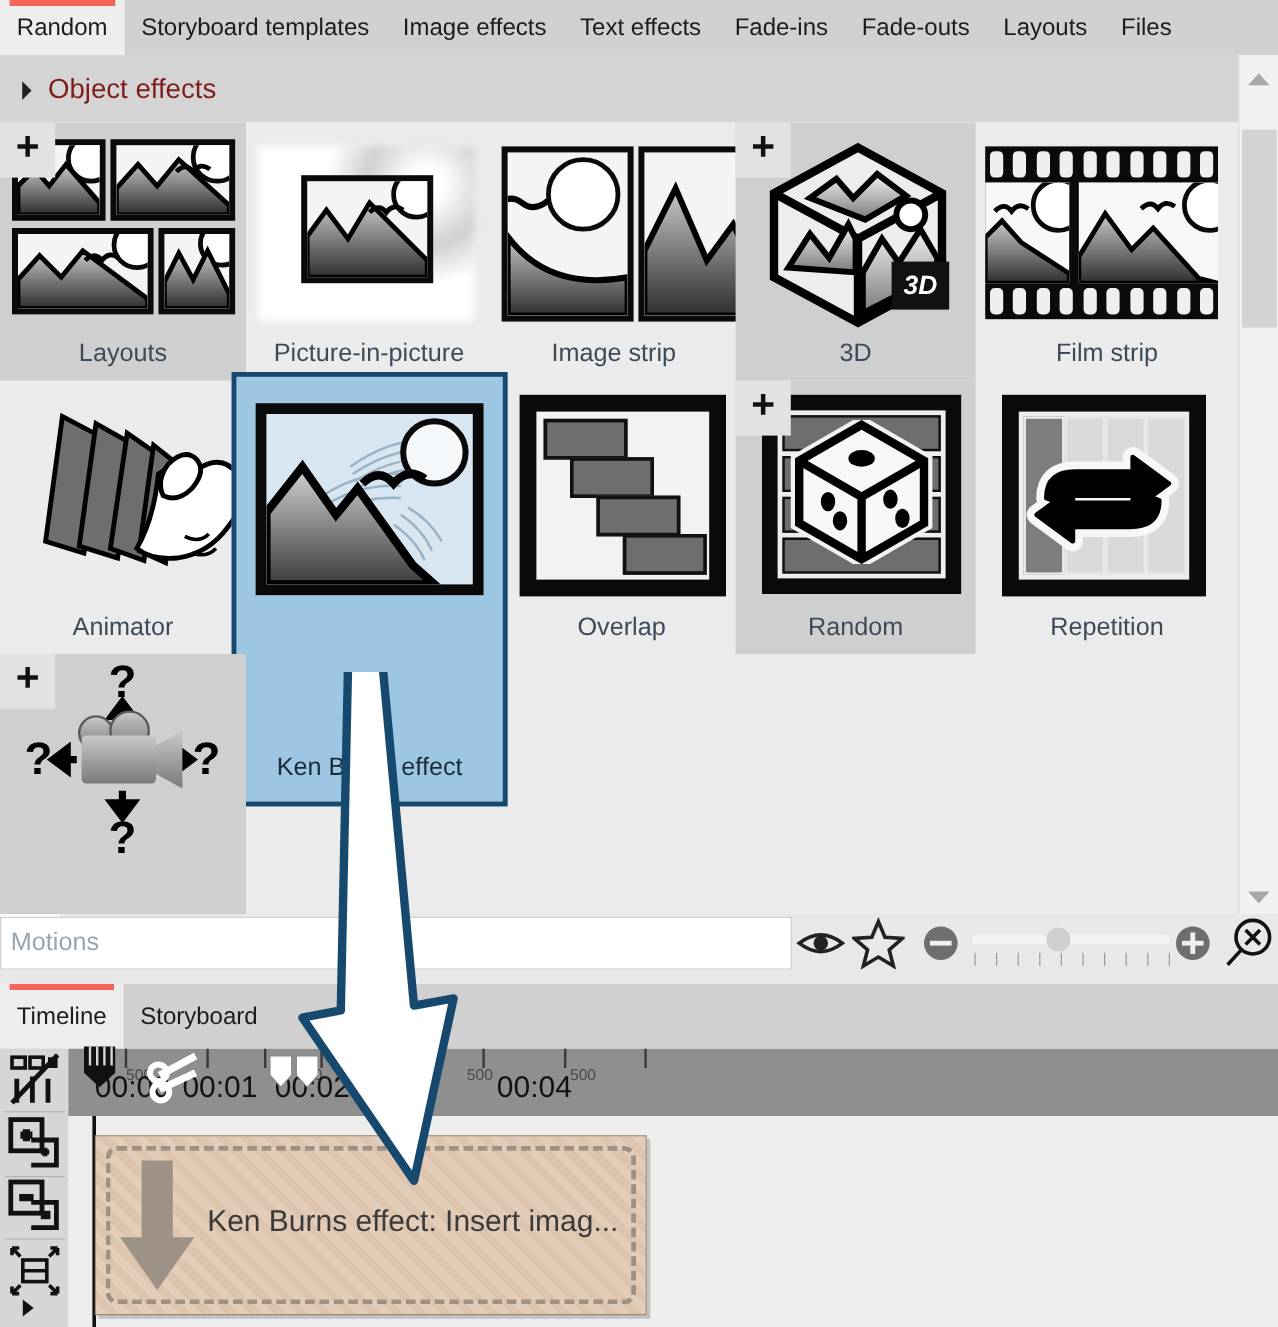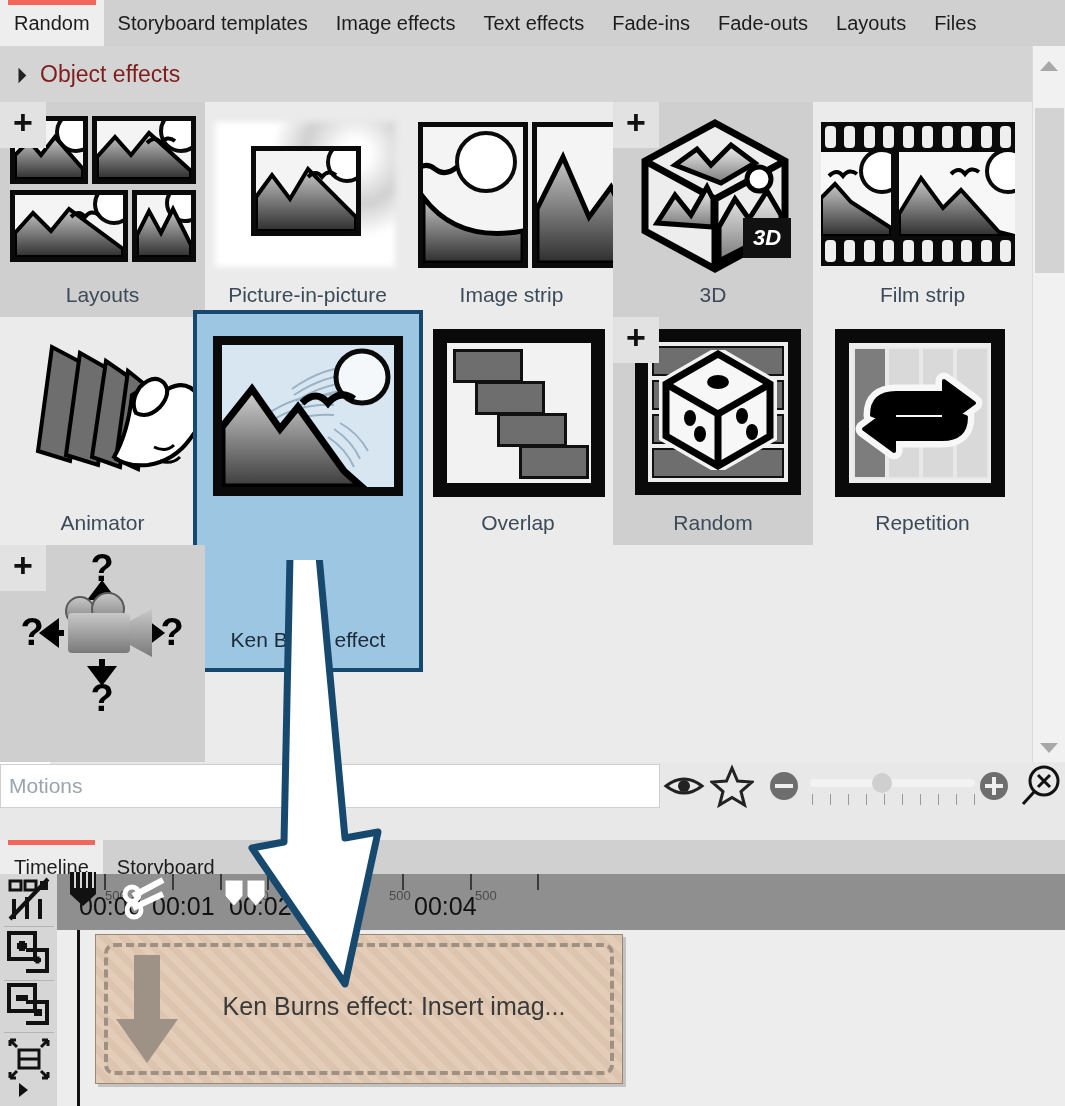--- a/index.html
+++ b/index.html
@@ -69,40 +69,40 @@
   #searchbox .ph-txt{
     position:absolute;left:8px;top:0;height:42px;line-height:42px;font-size:21px;color:#9aa4ad;
   }
   .tbtn{position:absolute;top:2px;height:44px;width:44px;}
   #clearbtn{left:612px;width:50px;height:44px;background:#fff;}
   .zslider{position:absolute;left:810px;top:17px;width:165px;height:8px;background:#f2f2f2;border-radius:4px;}
   .zthumb{position:absolute;left:62px;top:-6px;width:20px;height:20px;border-radius:50%;background:#cfcfcf;}
   .zticks{position:absolute;left:812px;top:32px;width:165px;height:12px;}
   .zticks i{position:absolute;top:0;width:1px;height:11px;background:#999;}
   
-  #tl-tabs{position:absolute;left:0;top:820px;width:1065px;height:54px;background:#d0d0d0;margin-top:20px;}
+  #tl-tabs{position:absolute;left:0;top:820px;width:1065px;height:54px;background:#d0d0d0;}
   .tltab{
     position:relative;display:inline-block;height:54px;line-height:54px;padding:0 14px;
     font-size:20px;color:#1c1c1c;vertical-align:top;box-sizing:border-box;
   }
   .tltab.active{background:#ededed;}
   .tltab.active .tabaccent{position:absolute;left:8px;right:8px;top:0;height:5px;background:#f4655b;}
   #tl-body{position:absolute;left:0;top:874px;width:1065px;height:232px;background:#e8e8e8;}
   #tl-left{position:absolute;left:0;top:0;width:57px;height:232px;background:#d6d6d6;}
   .tlicon{position:absolute;left:6px;width:46px;height:46px;}
   .tlsep{position:absolute;left:4px;width:50px;height:1px;background:#b4b4b4;}
   #ruler{position:absolute;left:57px;top:0;width:1008px;height:56px;background:#8f8f8f;}
   #ruler .rtick{position:absolute;top:0;width:2px;height:16px;background:#3a3a3a;}
   #ruler .rsub{position:absolute;top:14px;font-size:13px;color:#4a4a4a;}
   #ruler .rlab{position:absolute;top:18px;font-size:25px;color:#111;}
   #track{position:absolute;left:57px;top:56px;width:1008px;height:176px;background:#ededed;}
   #dropzone{
-    position:absolute;left:22px;top:4px;width:528px;height:150px;
+    position:absolute;left:22px;top:16px;width:460px;height:150px;
     background:repeating-linear-gradient(45deg,#e3cdb8 0 7px,#dcc4ae 7px 14px);
-    border:1px solid #9b8873;box-shadow:3px 3px 0 rgba(0,0,0,.18);box-sizing:border-box;margin-left:16px;
+    border:1px solid #9b8873;box-shadow:3px 3px 0 rgba(0,0,0,.18);box-sizing:border-box;
   }
   #dropzone .dash{position:absolute;left:8px;top:8px;right:8px;bottom:8px;border:4px dashed #9e9183;border-radius:10px;}
   #dropzone .dztxt{
     position:absolute;left:0;right:0;top:50%;margin-top:-17px;text-align:center;
     font-size:25px;color:#3a3a3a;padding-left:70px;box-sizing:border-box;
   }
   
   #vscroll{position:absolute;left:1032px;top:46px;width:33px;height:716px;background:#f1f1f1;border-left:1px solid #dcdcdc;box-sizing:border-box;}
   #vscroll .arw{position:absolute;left:0;width:33px;height:22px;}
   #vscroll .thumb{position:absolute;left:2px;width:29px;background:#d3d3d3;}

